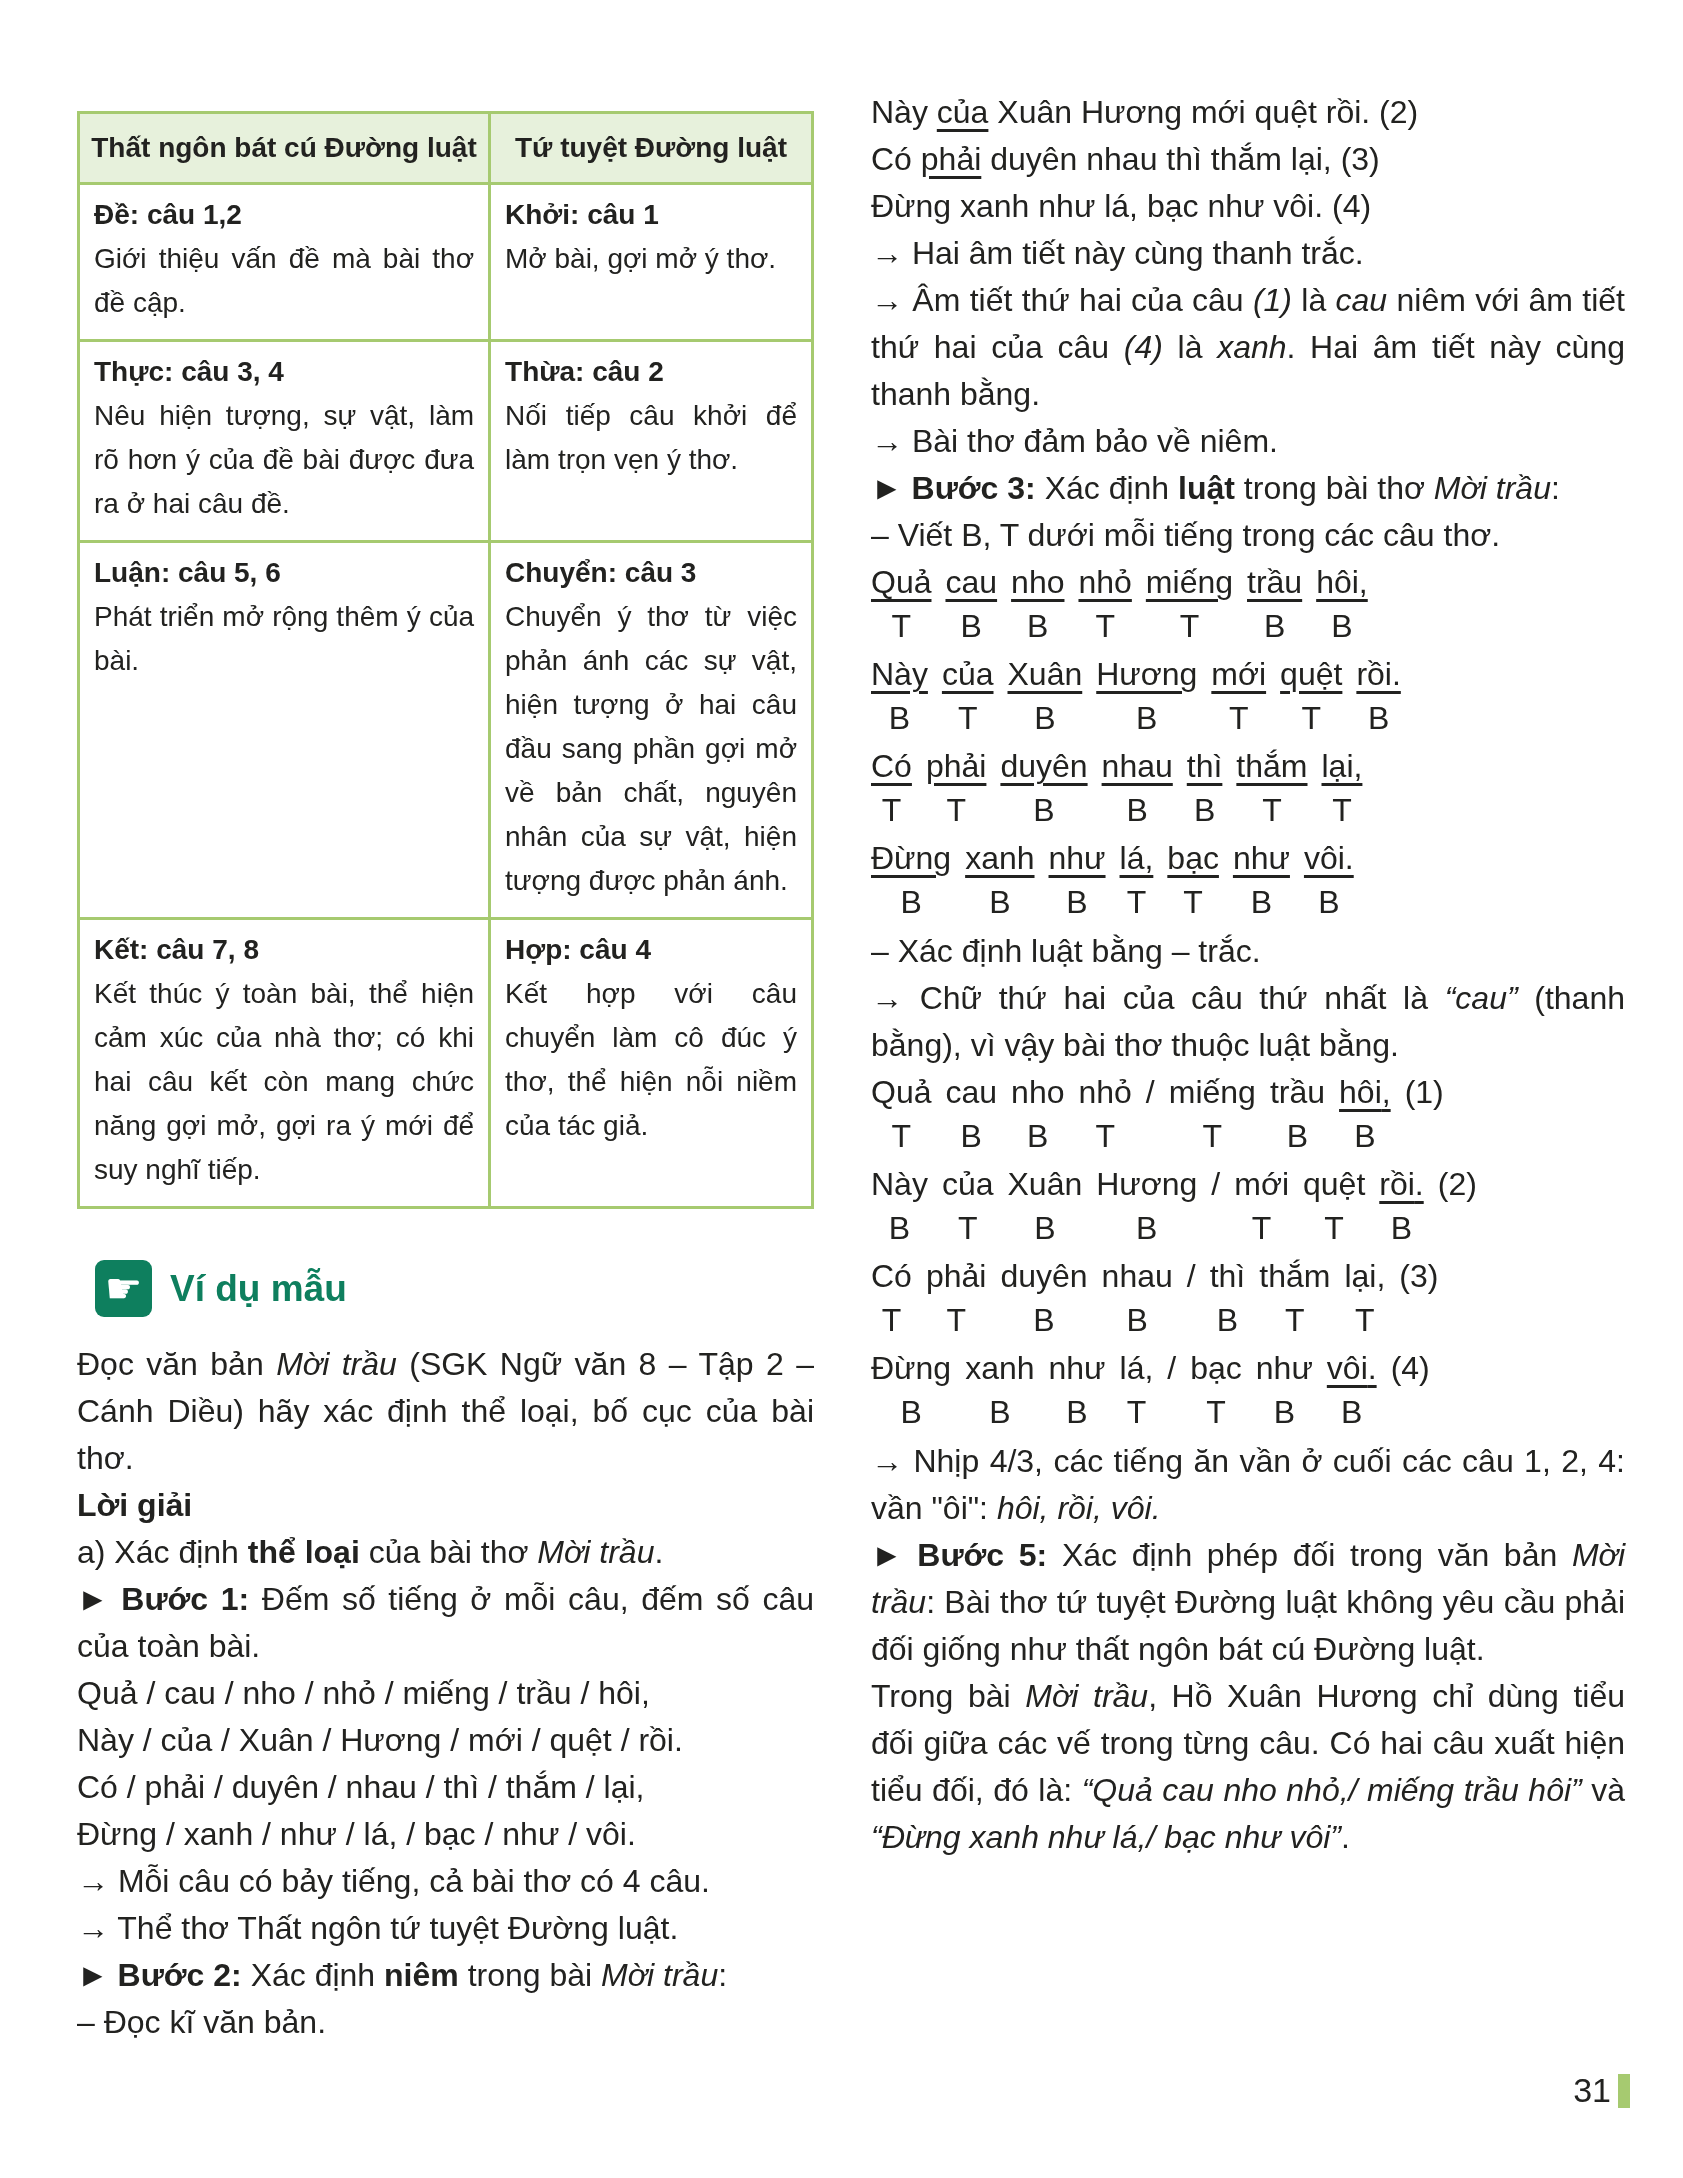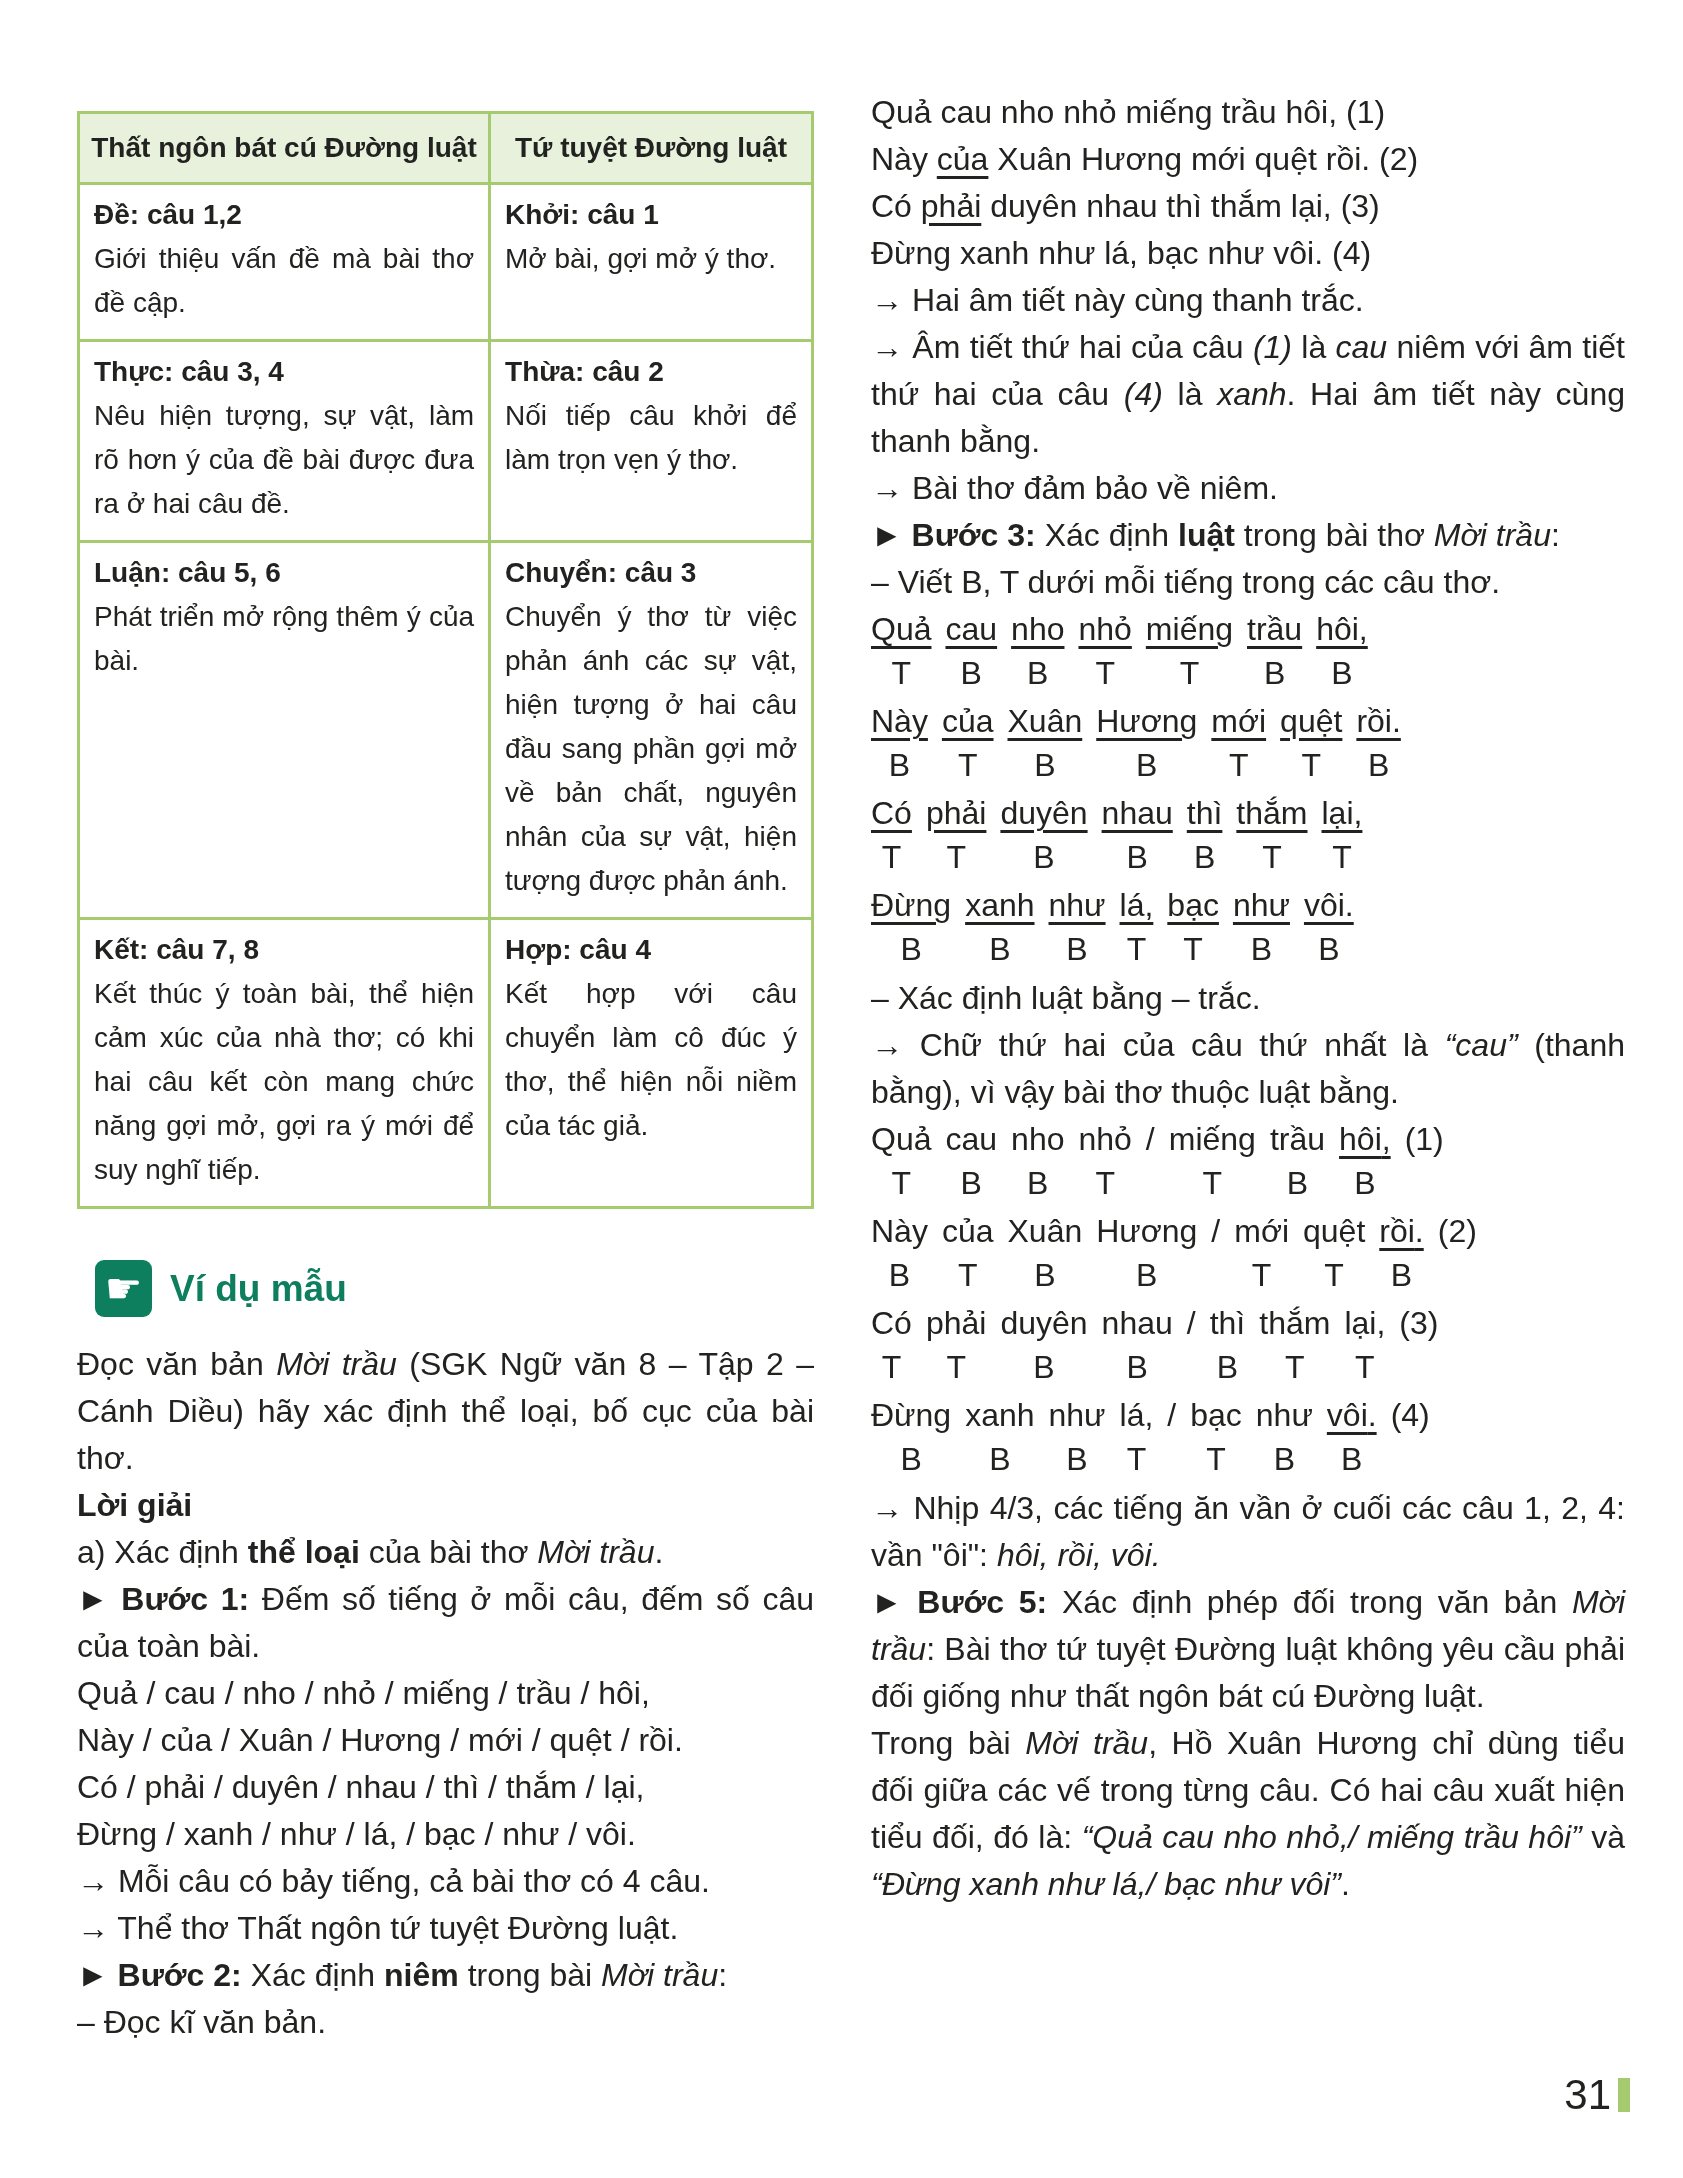--- a/index.html
+++ b/index.html
@@ -44,21 +44,21 @@
 
   
   .poem{margin:1px 0 5px 0;}
   .tok{display:inline-flex;flex-direction:column;align-items:center;margin-right:14px;}
   .tok .w{font-size:32px;line-height:45px;white-space:pre;}
   .tok .w .suf{text-decoration:none;}
   .tok .bt-letter{font-size:32px;line-height:42px;white-space:pre;}
 
   
   #footer{position:absolute;top:2071px;right:53px;display:flex;align-items:center;}
-  #page-num{font-size:42px;color:#222220;}
+  #page-num{font-size:34px;color:#222220;}
   #page-bar{display:inline-block;width:12px;height:34px;background:#a6ca70;margin-left:7px;}
 </style>
 </head>
 <body>
 
 <div class="col" id="left-col">
 
   <table class="poetry">
     <colgroup>
         <col class="c-left">
@@ -130,21 +130,20 @@
       <div class="para"><span>Đừng / xanh / như / lá, / bạc / như / vôi.</span></div>
       <div class="para"><span>→ Mỗi câu có bảy tiếng, cả bài thơ có 4 câu.</span></div>
       <div class="para"><span>→ Thể thơ Thất ngôn tứ tuyệt Đường luật.</span></div>
       <div class="para"><span>► </span><span class="b">Bước 2:</span><span> Xác định </span><span class="b">niêm</span><span> trong bài </span><span class="i">Mời trầu</span><span>:</span></div>
       <div class="para"><span>– Đọc kĩ văn bản.</span></div>
     </div>
 </div>
 
 <div class="col" id="right-col">
   <div>
-      <div class="para"><span>Quả cau nho nhỏ miếng trầu hôi, (1)</span></div>
       <div class="para"><span>Này </span><span class="u">của</span><span> Xuân Hương mới quệt rồi. (2)</span></div>
       <div class="para"><span>Có </span><span class="u">phải</span><span> duyên nhau thì thắm lại, (3)</span></div>
       <div class="para"><span>Đừng xanh như lá, bạc như vôi. (4)</span></div>
       <div class="para"><span>→ Hai âm tiết này cùng thanh trắc.</span></div>
       <div class="para j"><span>→ Âm tiết thứ hai của câu </span><span class="i">(1)</span><span> là </span><span class="i">cau</span><span> niêm với âm tiết thứ hai của câu </span><span class="i">(4)</span><span> là </span><span class="i">xanh</span><span>. Hai âm tiết này cùng thanh bằng.</span></div>
       <div class="para"><span>→ Bài thơ đảm bảo về niêm.</span></div>
       <div class="para"><span>► </span><span class="b">Bước 3:</span><span> Xác định </span><span class="b">luật</span><span> trong bài thơ </span><span class="i">Mời trầu</span><span>:</span></div>
       <div class="para"><span>– Viết B, T dưới mỗi tiếng trong các câu thơ.</span></div>
       <div class="poem"><span class="tok">
           <span class="w u">Quả</span>

